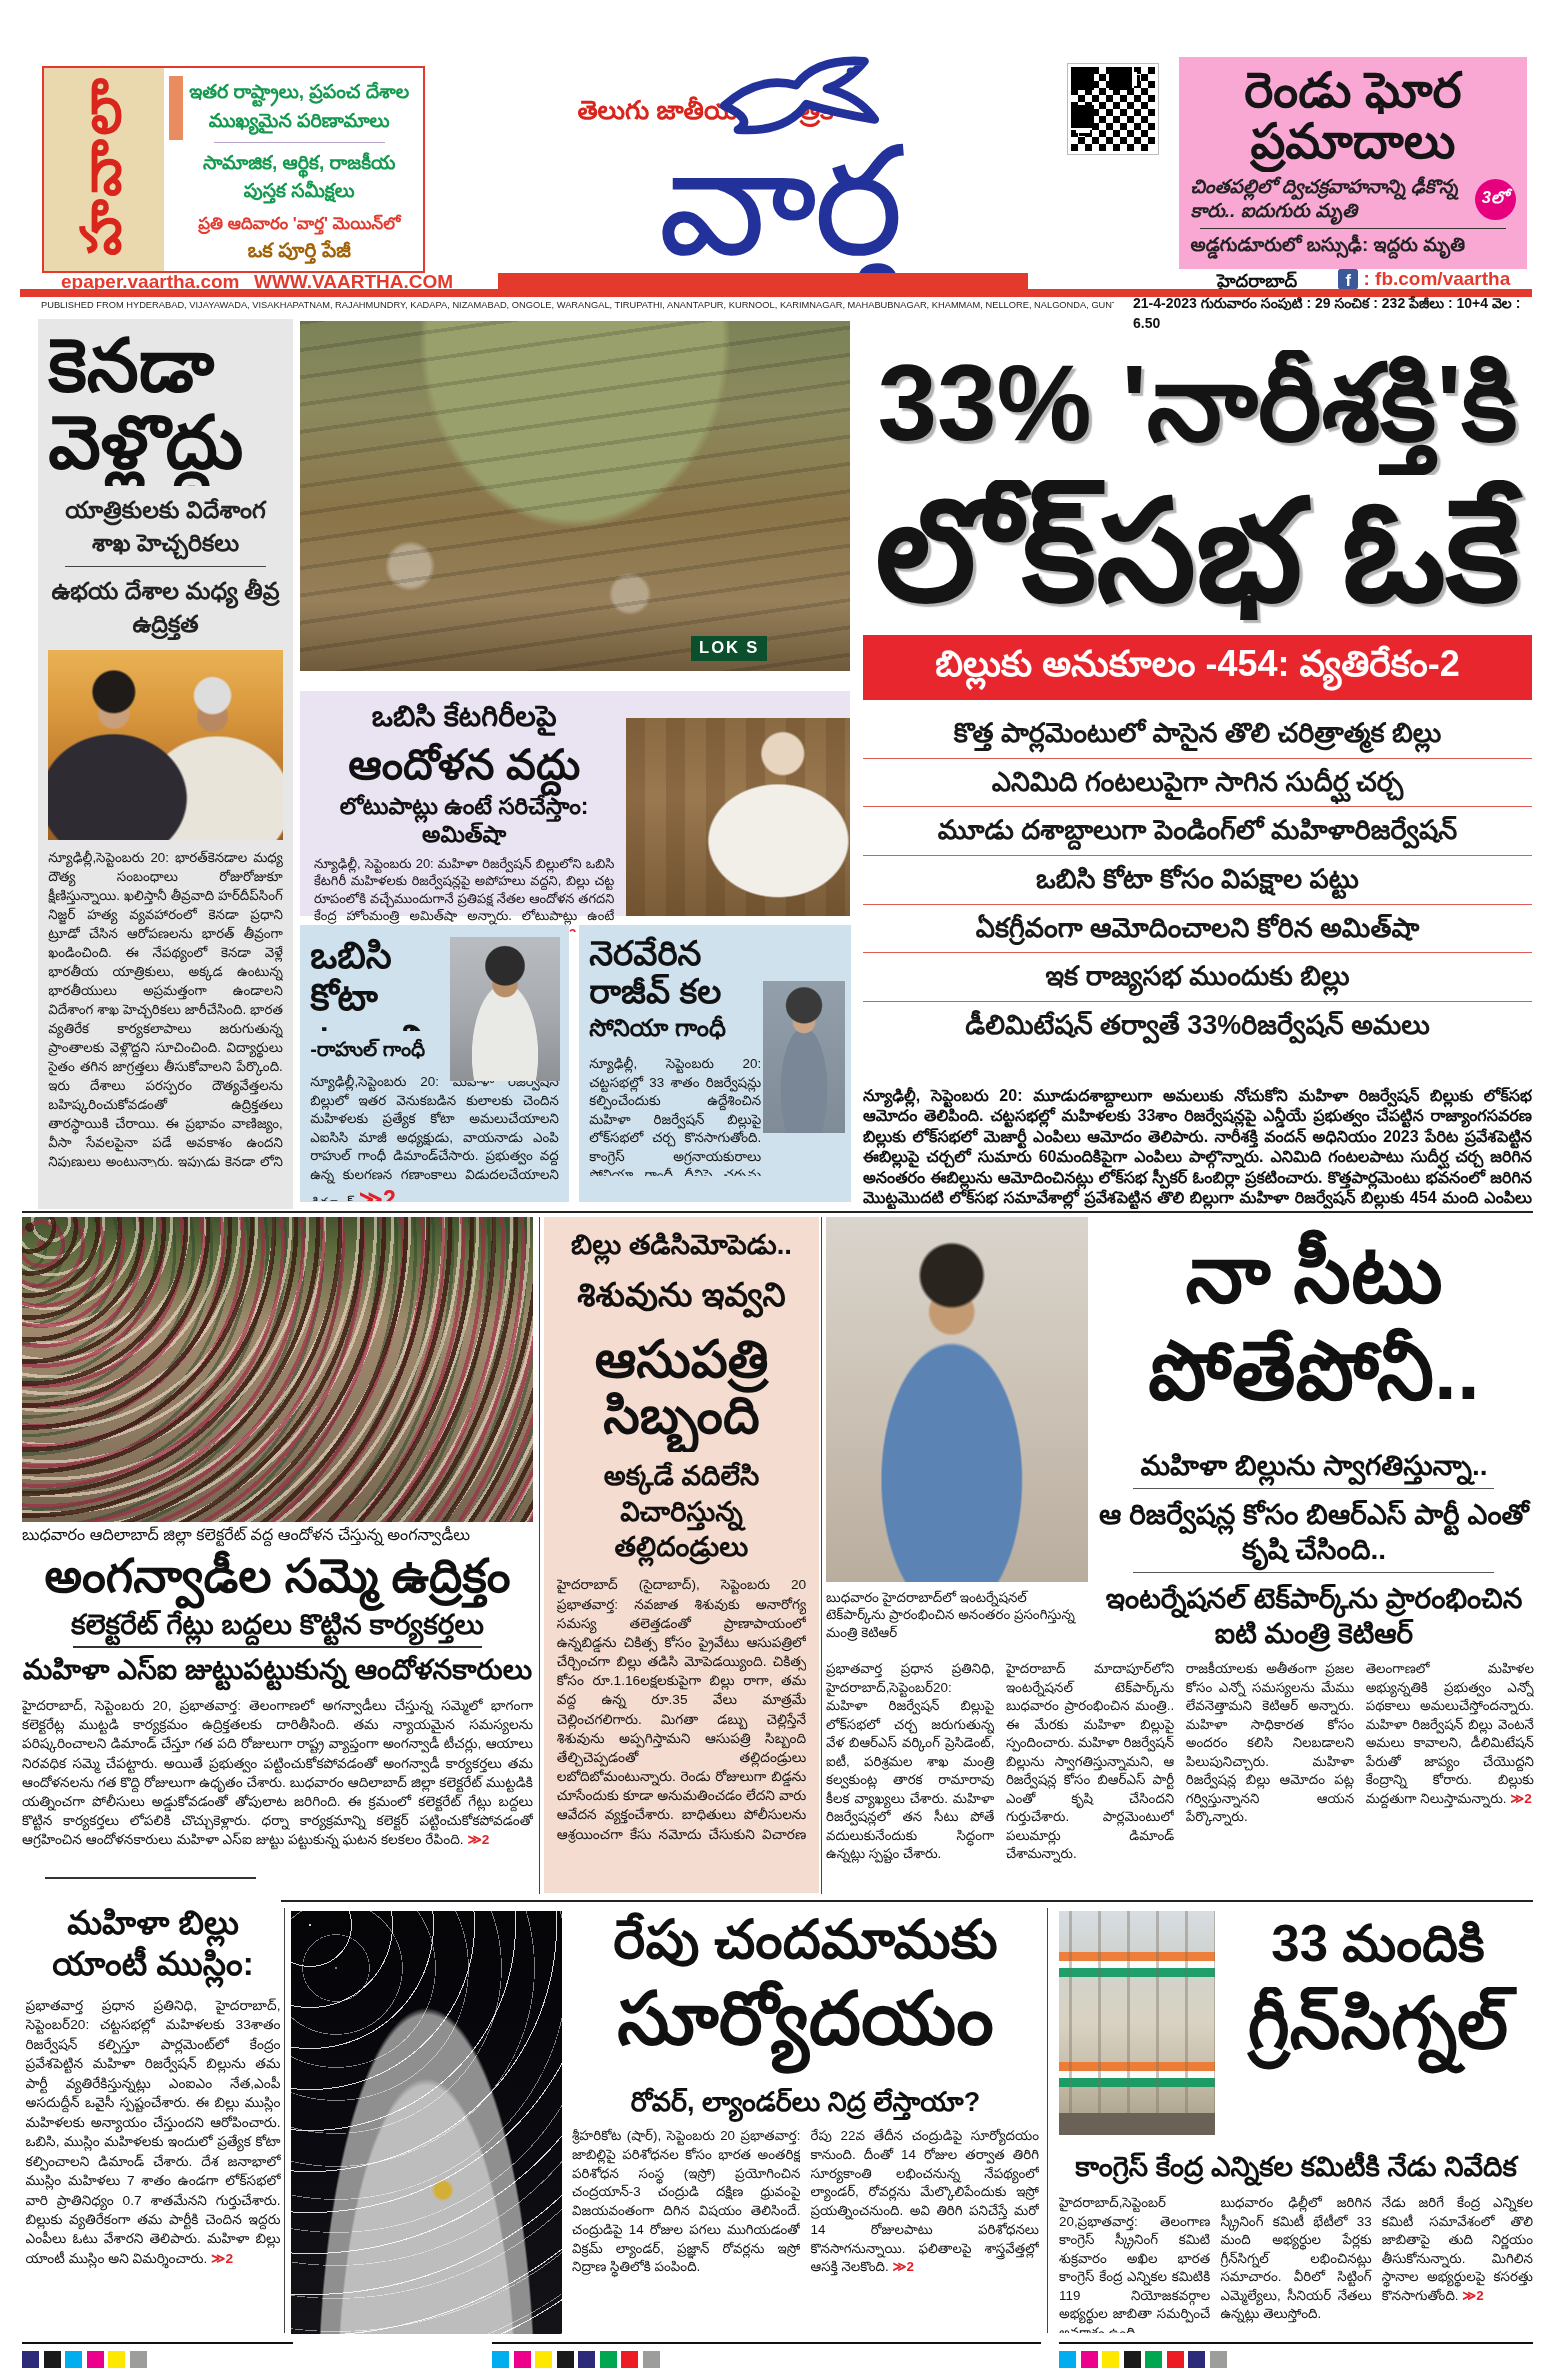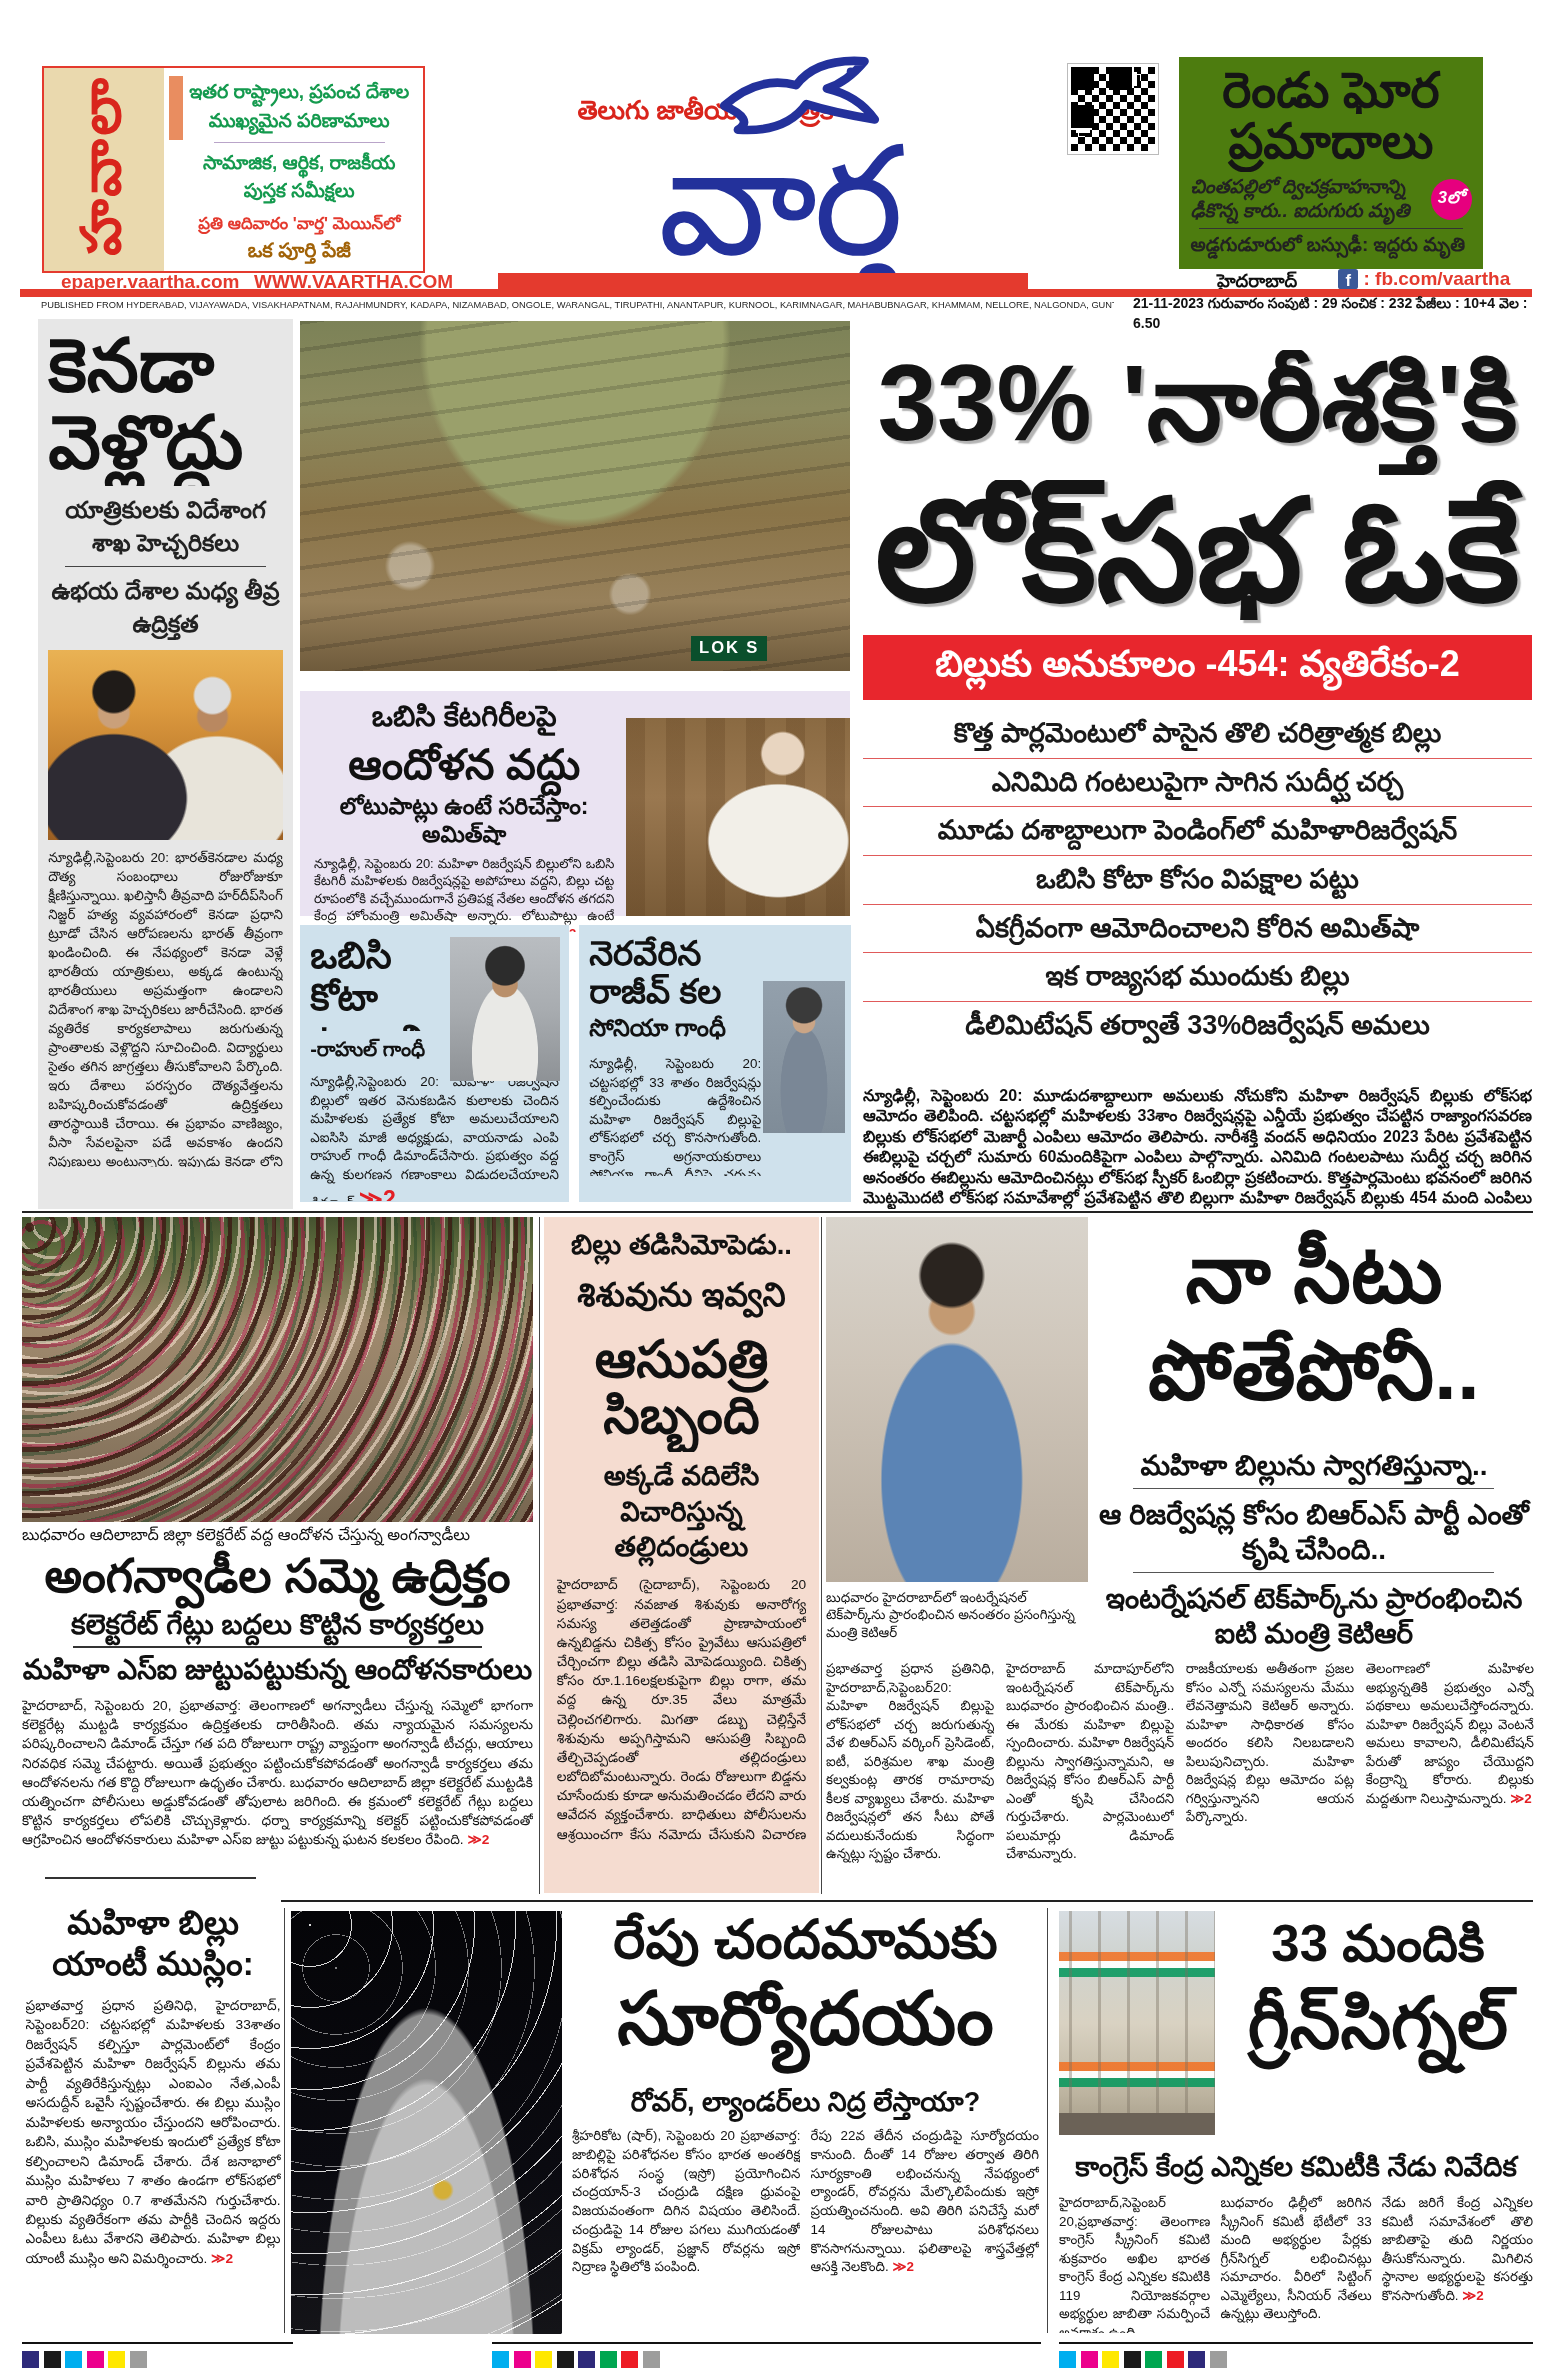--- a/index.html
+++ b/index.html
@@ -34,21 +34,21 @@
       linear-gradient(#fff,#fff) 4.5px 4.5px/14px 14px no-repeat,
       linear-gradient(#000,#000) 8.3px 8.3px/6.4px 6.4px no-repeat,
       linear-gradient(#000,#000) calc(100% - 23px) 0/23px 23px no-repeat,
       linear-gradient(#fff,#fff) calc(100% - 18.5px) 4.5px/14px 14px no-repeat,
       linear-gradient(#000,#000) calc(100% - 14.7px) 8.3px/6.4px 6.4px no-repeat,
       linear-gradient(#000,#000) 0 calc(100% - 23px)/23px 23px no-repeat,
       linear-gradient(#fff,#fff) 4.5px calc(100% - 18.5px)/14px 14px no-repeat,
       linear-gradient(#000,#000) 8.3px calc(100% - 14.7px)/6.4px 6.4px no-repeat,
       repeating-conic-gradient(#000 0% 25%, #fff 0% 50%) 0 0/14px 14px;}
 
-  .accident-box{left:1179px;top:57px;width:304px;height:212px;background:#4d7c0f;padding:7.7px 11.5px;box-sizing:border-box;}
+  .accident-box{left:1179px;top:57px;width:348px;height:212px;background:#f9a8d4;padding:7.7px 11.5px;box-sizing:border-box;}
   .acc-title{font-size:49px;font-weight:bold;line-height:1.05;text-align:center;color:#151515;height:107px;overflow:hidden;}
   .acc-row{display:flex;align-items:center;gap:6.4px;margin-top:3.8px;font-style:italic;}
   .acc-item{font-size:19px;font-weight:bold;color:#222;line-height:1.25;flex:1;}
   .acc-badge{width:41px;height:41px;border-radius:50%;background:#e6007e;color:#fff;font-size:16.6px;font-weight:bold;
       display:flex;align-items:center;justify-content:center;flex:0 0 auto;}
   .acc-div{border-top:1.3px solid #333;width:94%;margin:5.1px auto 3.8px;}
 
   .epaper{left:61px;top:271px;font-size:19px;font-weight:bold;color:#e43a2e;}
   .website{left:254px;top:271px;font-size:19px;font-weight:bold;color:#e43a2e;}
   .edition{left:1217px;top:271px;font-size:18px;font-weight:bold;color:#111;}
@@ -267,21 +267,21 @@
 
   <div class="abs epaper">epaper.vaartha.com</div>
   <div class="abs website">WWW.VAARTHA.COM</div>
   <div class="abs edition">హైదరాబాద్</div>
   <div class="abs fbrow">
     <div class="fb-icon">f</div>
     <div class="fb-text">: fb.com/vaartha</div>
   </div>
   <div class="abs redbar"></div>
   <div class="abs publine">PUBLISHED FROM HYDERABAD, VIJAYAWADA, VISAKHAPATNAM, RAJAHMUNDRY, KADAPA, NIZAMABAD, ONGOLE, WARANGAL, TIRUPATHI, ANANTAPUR, KURNOOL, KARIMNAGAR, MAHABUBNAGAR, KHAMMAM, NELLORE, NALGONDA, GUNTUR, TADEPALLIGUDEM,SRIKAKULAM</div>
-  <div class="abs dateline">21-11-2023 గురువారం సంపుటి : 29 సంచిక : 232 పేజీలు : 10+4 వెల : 6.50</div>
+  <div class="abs dateline">21-4-2023 గురువారం సంపుటి : 29 సంచిక : 232 పేజీలు : 10+4 వెల : 6.50</div>
 
   <div class="abs canada-box">
     <div class="canada-hl">కెనడా వెళ్లొద్దు</div>
     <div class="canada-sub">యాత్రికులకు విదేశాంగ శాఖ హెచ్చరికలు</div>
     <div class="canada-div"></div>
     <div class="canada-sub">ఉభయ దేశాల మధ్య తీవ్ర ఉద్రిక్తత</div>
     <div class="canada-photo photo ph-trudeau"></div>
     <div class="canada-body just">
       <span>న్యూఢిల్లీ,సెప్టెంబరు 20: భారత్‌కెనడాల మధ్య దౌత్య సంబంధాలు రోజురోజుకూ క్షీణిస్తున్నాయి. ఖలిస్తానీ తీవ్రవాది హర్‌దీప్‌సింగ్ నిజ్జర్ హత్య వ్యవహారంలో కెనడా ప్రధాని ట్రూడో చేసిన ఆరోపణలను భారత్ తీవ్రంగా ఖండించింది. ఈ నేపథ్యంలో కెనడా వెళ్లే భారతీయ యాత్రికులు, అక్కడ ఉంటున్న భారతీయులు అప్రమత్తంగా ఉండాలని విదేశాంగ శాఖ హెచ్చరికలు జారీచేసింది. భారత వ్యతిరేక కార్యకలాపాలు జరుగుతున్న ప్రాంతాలకు వెళ్లొద్దని సూచించింది. విద్యార్థులు సైతం తగిన జాగ్రత్తలు తీసుకోవాలని పేర్కొంది. ఇరు దేశాలు పరస్పరం దౌత్యవేత్తలను బహిష్కరించుకోవడంతో ఉద్రిక్తతలు తారస్థాయికి చేరాయి. ఈ ప్రభావం వాణిజ్యం, వీసా సేవలపైనా పడే అవకాశం ఉందని నిపుణులు అంటున్నారు. ఇప్పుడు కెనడా లోని భారతీయ సంతతి ప్రజలు ఆందోళన చెందుతున్నారు.</span>
       

